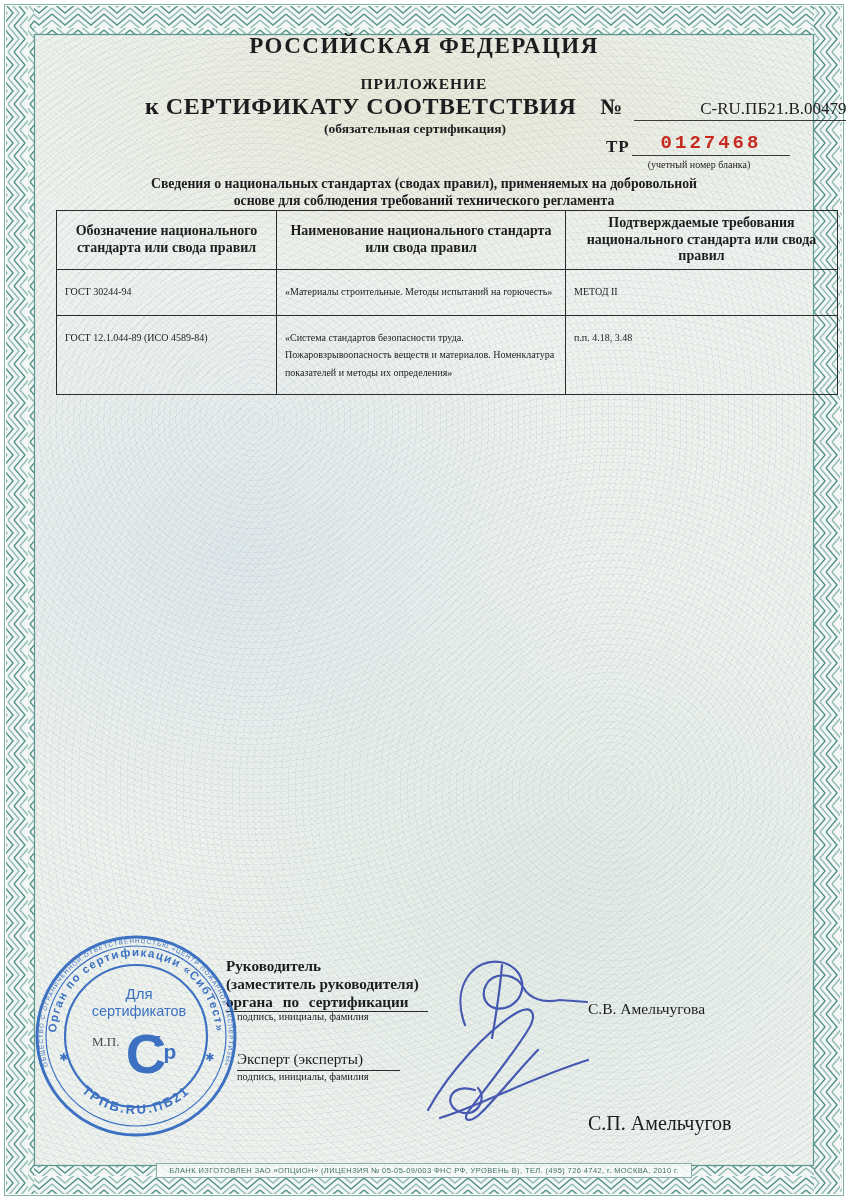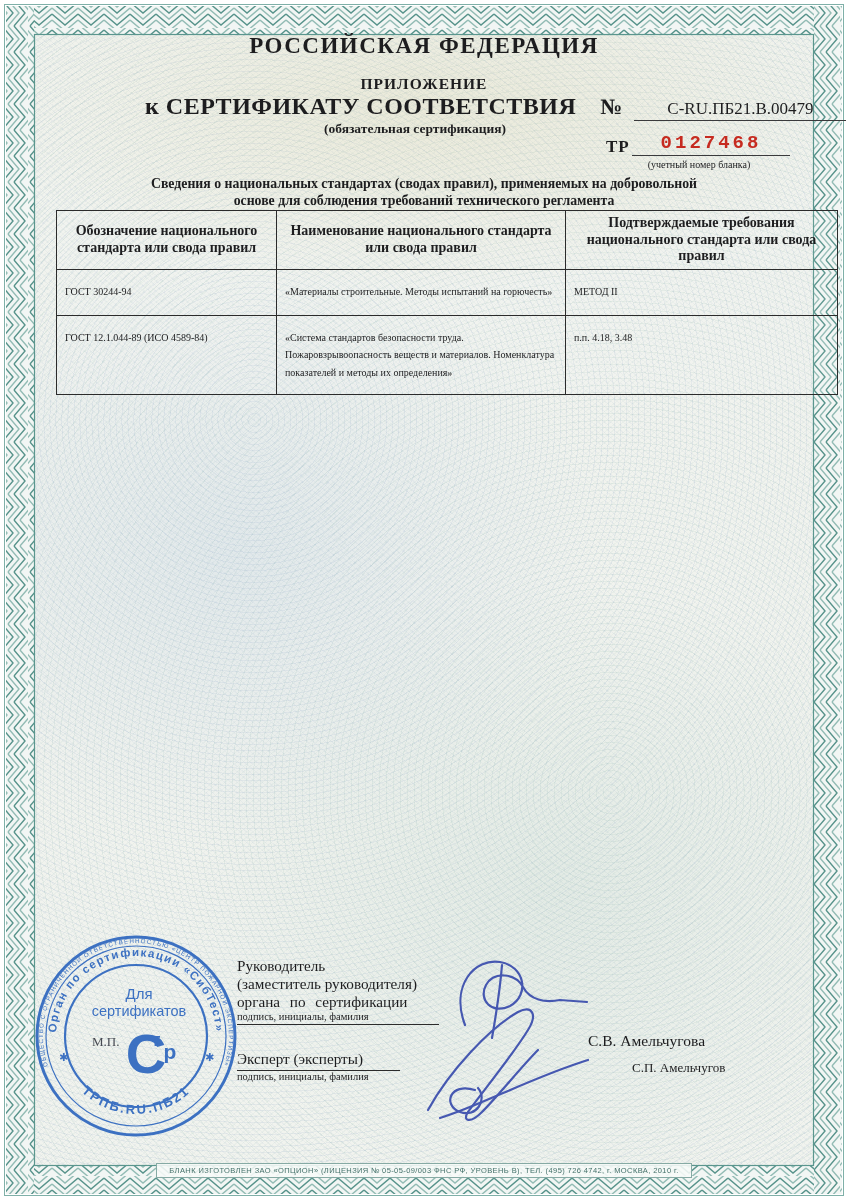--- a/index.html
+++ b/index.html
@@ -19,49 +19,49 @@
   .frame{position:absolute;left:0;top:0;z-index:1;}
   .content{position:absolute;left:0;top:0;width:848px;height:1200px;z-index:2;}
 
   .hdr-country{position:absolute;top:33px;left:0;width:848px;text-align:center;
     font-size:23px;font-weight:bold;letter-spacing:1.5px;}
   .hdr-app{position:absolute;top:75px;left:0;width:848px;text-align:center;
     font-size:15.5px;font-weight:bold;letter-spacing:1px;}
   .hdr-line3{position:absolute;top:93px;left:145px;display:flex;align-items:baseline;}
   .hdr-prefix{font-size:24px;font-weight:bold;letter-spacing:0.5px;}
   .hdr-numsign{font-size:22px;font-weight:bold;margin-left:24px;}
-  .hdr-certnum{display:inline-block;width:212px;margin-left:12px;text-align:center;
+  .hdr-certnum{display:inline-block;width:212px;margin-left:12px;text-align:right;
     font-size:17px;border-bottom:1.4px solid #3a3a3c;padding-bottom:1px;}
   .hdr-sub{position:absolute;top:121px;left:200px;width:430px;text-align:center;
     font-size:13.5px;font-weight:bold;}
   .tr-label{position:absolute;top:137px;left:606px;font-size:17px;font-weight:bold;letter-spacing:1px;}
   .tr-num{position:absolute;top:132px;left:632px;width:158px;text-align:center;
     border-bottom:1.4px solid #3a3a3c;font-family:"Liberation Mono","DejaVu Sans Mono",monospace;
     font-size:19px;font-weight:bold;letter-spacing:3px;color:#c62b20;padding-bottom:1px;}
   .tr-caption{position:absolute;top:159px;left:620px;width:158px;text-align:center;font-size:10px;}
 
   .intro{position:absolute;top:176px;left:0;width:848px;text-align:center;
     font-size:13.8px;font-weight:bold;line-height:16.5px;}
 
   table.std{position:absolute;top:210px;left:56px;width:742px;border-collapse:collapse;
     table-layout:fixed;background:rgba(255,255,255,0.06);}
   table.std th, table.std td{border:1.2px solid #2b2b2b;}
   table.std th{font-size:14px;font-weight:bold;line-height:16.5px;padding:4px 6px;vertical-align:middle;}
   table.std td{font-size:10px;line-height:17.5px;padding:13px 8px;vertical-align:top;text-align:left;}
   .c1{width:207px;} .c2{width:276px;} .c3{width:259px;}
 
-  .role-head{position:absolute;top:957px;left:237px;width:202px;font-size:15.2px;line-height:18px;
-    border-bottom:1.2px solid #2b2b2b;padding-bottom:13px;}
+  .role-head{position:absolute;top:957px;left:226px;width:202px;font-size:15.2px;line-height:18px;
+    border-bottom:1.2px solid #2b2b2b;padding-bottom:0;font-weight:bold;}
   .role-head .w{word-spacing:6px;}
   .cap1{position:absolute;top:1011px;left:237px;font-size:10.5px;}
   .role-expert{position:absolute;top:1050px;left:237px;width:163px;font-size:15.2px;
     border-bottom:1.2px solid #2b2b2b;padding-bottom:2px;}
   .cap2{position:absolute;top:1071px;left:237px;font-size:10.5px;}
-  .name1{position:absolute;top:1000px;left:588px;font-size:15.5px;margin-top:32px;}
-  .name2{position:absolute;top:1060px;left:588px;font-size:13px;margin-left:44px;}
+  .name1{position:absolute;top:1000px;left:588px;font-size:15.5px;}
+  .name2{position:absolute;top:1112px;left:588px;font-size:20px;}
 
   .stamp-svg{position:absolute;left:20px;top:920px;z-index:4;}
   .sig-svg{position:absolute;left:380px;top:940px;z-index:5;}
 
   .imprint-row{position:absolute;left:0;top:1163px;width:848px;display:flex;justify-content:center;z-index:3;}
   .imprint{font-family:"Liberation Sans","DejaVu Sans",sans-serif;font-size:7.5px;letter-spacing:0.4px;
     color:#46726b;background:rgba(247,250,248,0.88);border:1px solid #86aaa4;padding:2px 12px;}
 </style>
 </head>
 <body>

